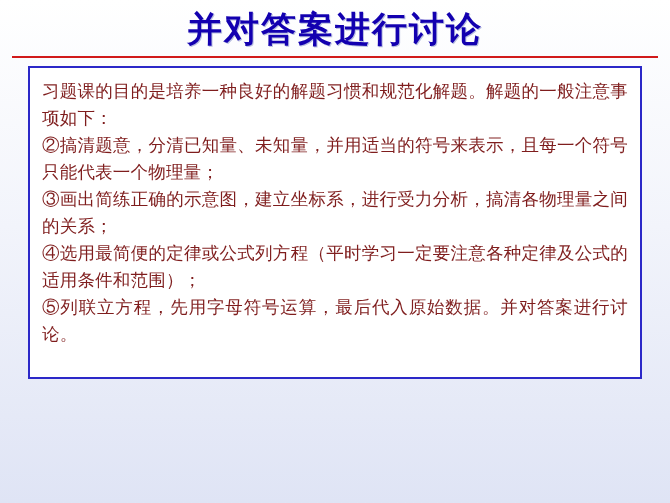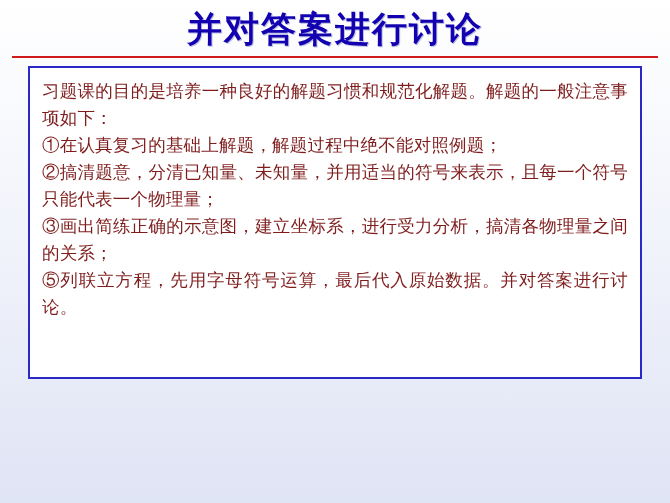--- a/index.html
+++ b/index.html
@@ -72,19 +72,19 @@
 <div class="slide">
 
   <div class="title-block">
     <div class="slide-title">并对答案进行讨论</div>
   </div>
 
   <div class="title-rule"></div>
 
   <div class="body-box">
     <p class="para">习题课的目的是培养一种良好的解题习惯和规范化解题。解题的一般注意事项如下：</p>
-    <p class="para">①在认真复习的基础上解题，解题过程中绝不能对照例题；</p>
     <p class="para">②搞清题意，分清已知量、未知量，并用适当的符号来表示，且每一个符号只能代表一个物理量；</p>
     <p class="para">③画出简练正确的示意图，建立坐标系，进行受力分析，搞清各物理量之间的关系；</p>
+    <p class="para">④选用最简便的定律或公式列方程（平时学习一定要注意各种定律及公式的适用条件和范围）；</p>
     <p class="para">⑤列联立方程，先用字母符号运算，最后代入原始数据。并对答案进行讨论。</p>
   </div>
 
 </div>
 
 </body></html>

